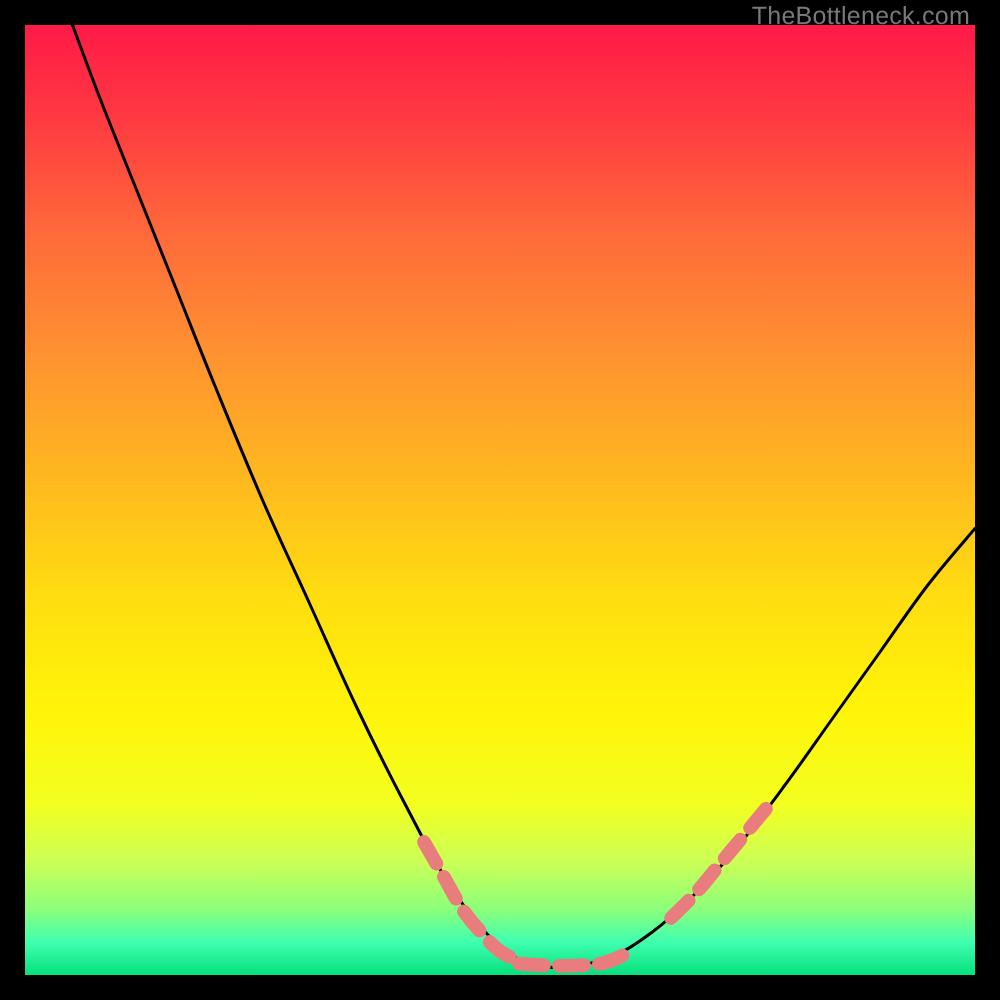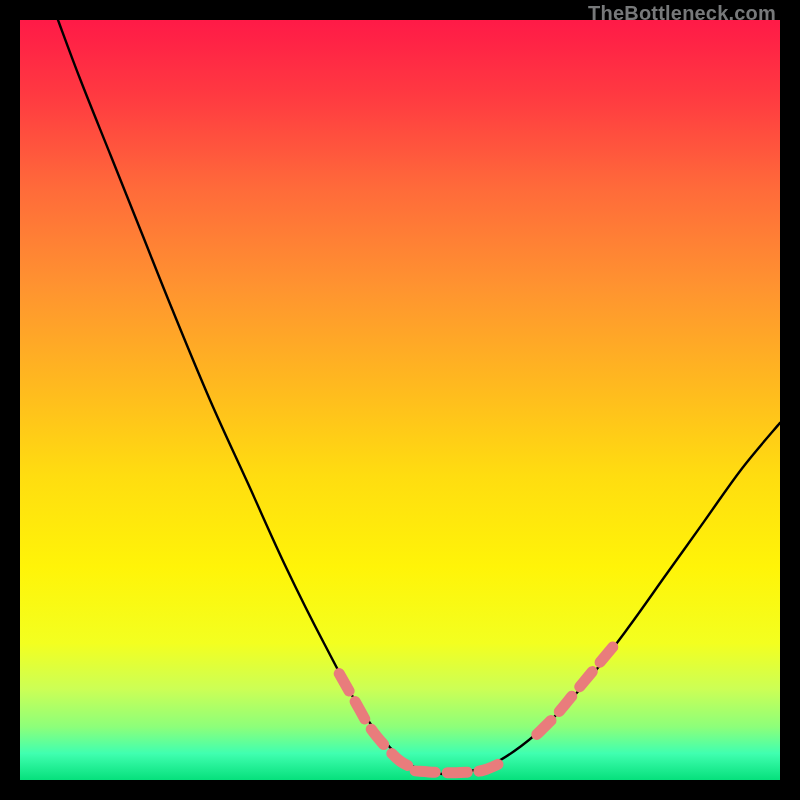--- a/index.html
+++ b/index.html
@@ -24,21 +24,21 @@
     top: 0;
     width: 760px;
     height: 760px;
   }
   .watermark {
     position: absolute;
     top: 2px;
     right: 24px;
     font-family: Arial, Helvetica, sans-serif;
     font-size: 20px;
-    font-weight: 700;
+    font-weight: 400;
     color: #77797a;
     letter-spacing: 0.2px;
     user-select: none;
   }
 </style>
 </head>
 <body>
 
 <div class="frame">
   <svg class="plotarea" viewBox="0 0 760 760">

